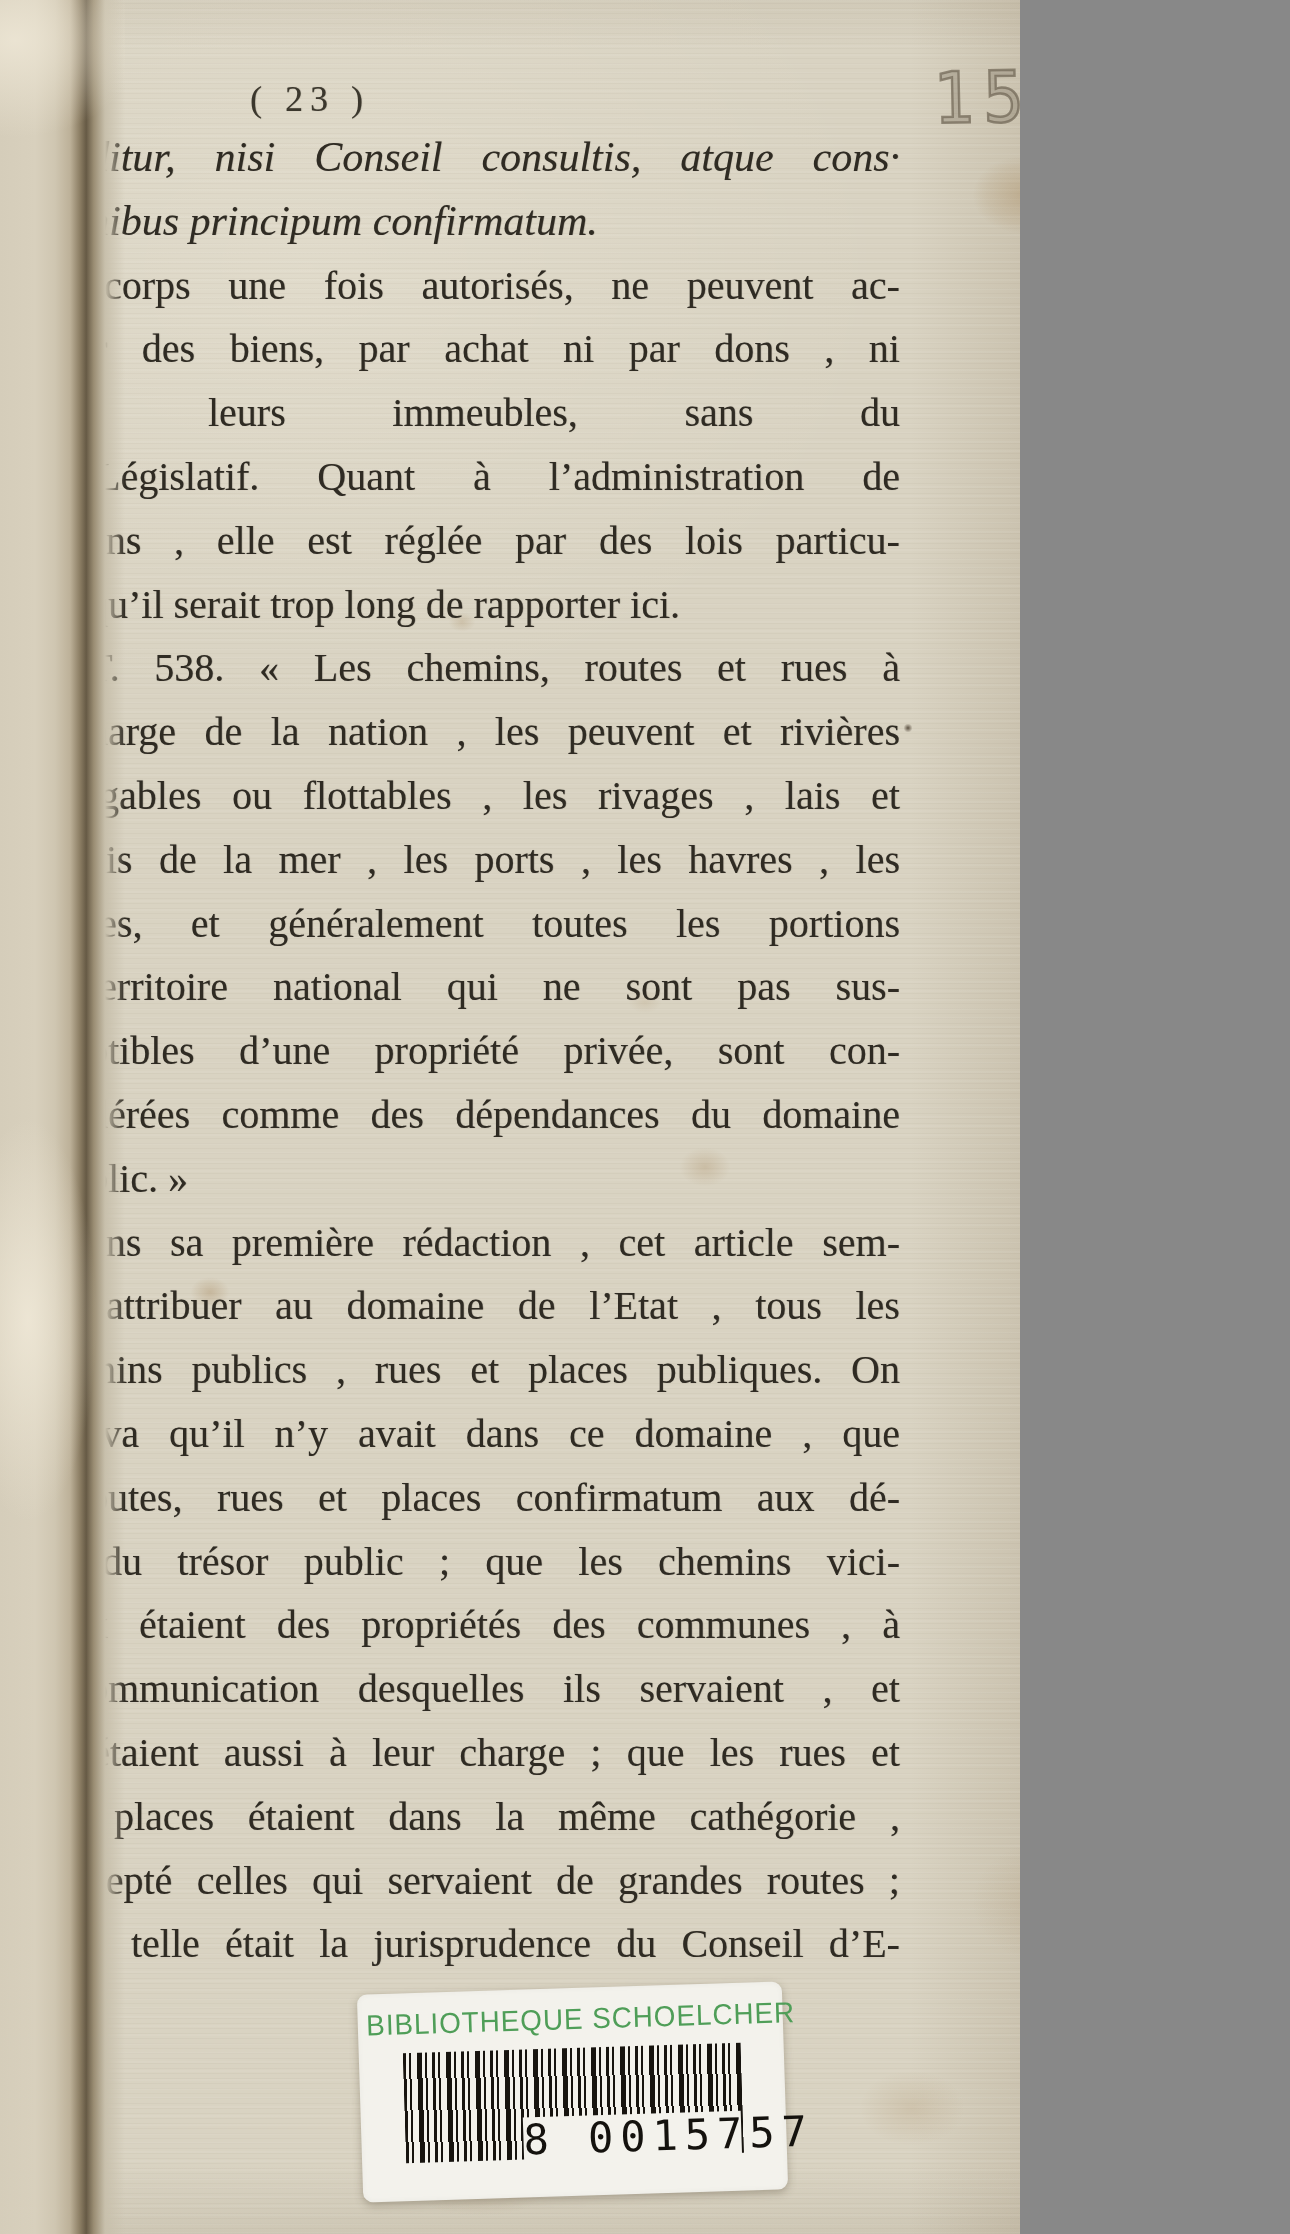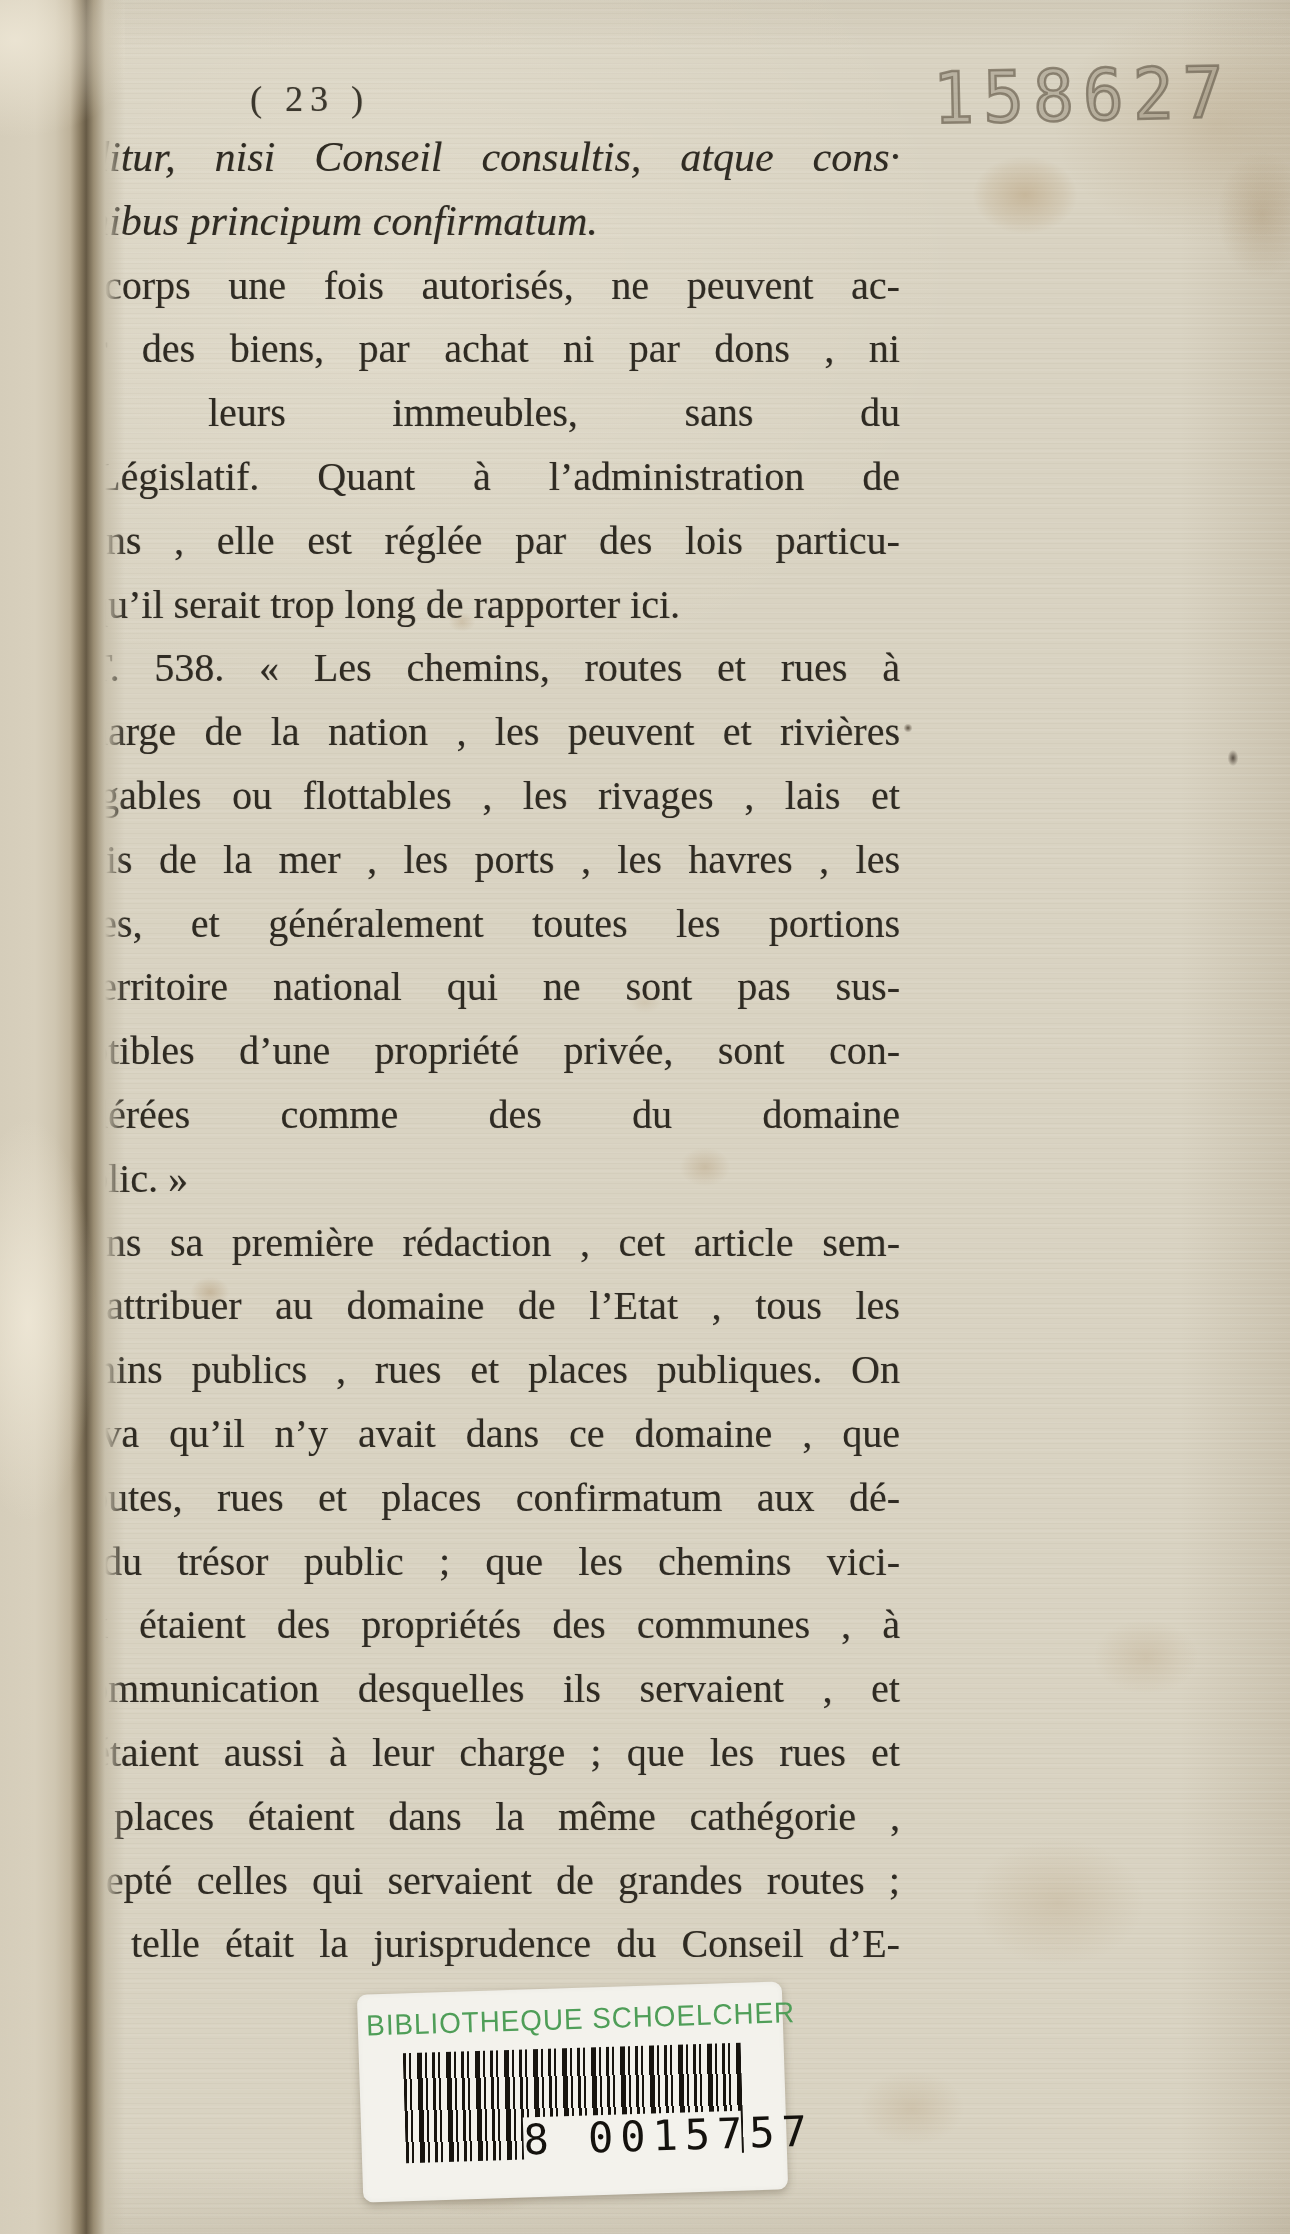--- a/index.html
+++ b/index.html
@@ -1,18 +1,18 @@
 <!DOCTYPE html>
 <html><head>
 <meta charset="utf-8">
 <style>
   html,body{margin:0;padding:0;background:#888;}
   .page{
     position:relative;
-    width:1290px;height:2234px;
+    width:1020px;height:2234px;
     overflow:hidden;
     background:#d9d3c2;
     font-family:"Liberation Serif", serif;
   }
   
   .texture{
     position:absolute;inset:0;pointer-events:none;
     background-image:
       repeating-linear-gradient(0deg, rgba(120,105,80,0.05) 0 1px, rgba(0,0,0,0) 1px 5px),
       repeating-linear-gradient(0deg, rgba(255,255,252,0.05) 0 2px, rgba(0,0,0,0) 2px 9px),
@@ -256,20 +256,21 @@
         <span>d’une</span>
         <span>propriété</span>
         <span>privée,</span>
         <span>sont</span>
         <span>con-</span>
       </div>
       <div class="line">
         <span>dérées</span>
         <span>comme</span>
         <span>des</span>
+        <span>dépendances</span>
         <span>du</span>
         <span>domaine</span>
       </div>
       <div class="line short">blic. »</div>
       <div class="line">
         <span>ans</span>
         <span>sa</span>
         <span>première</span>
         <span>rédaction</span>
         <span>,</span>

